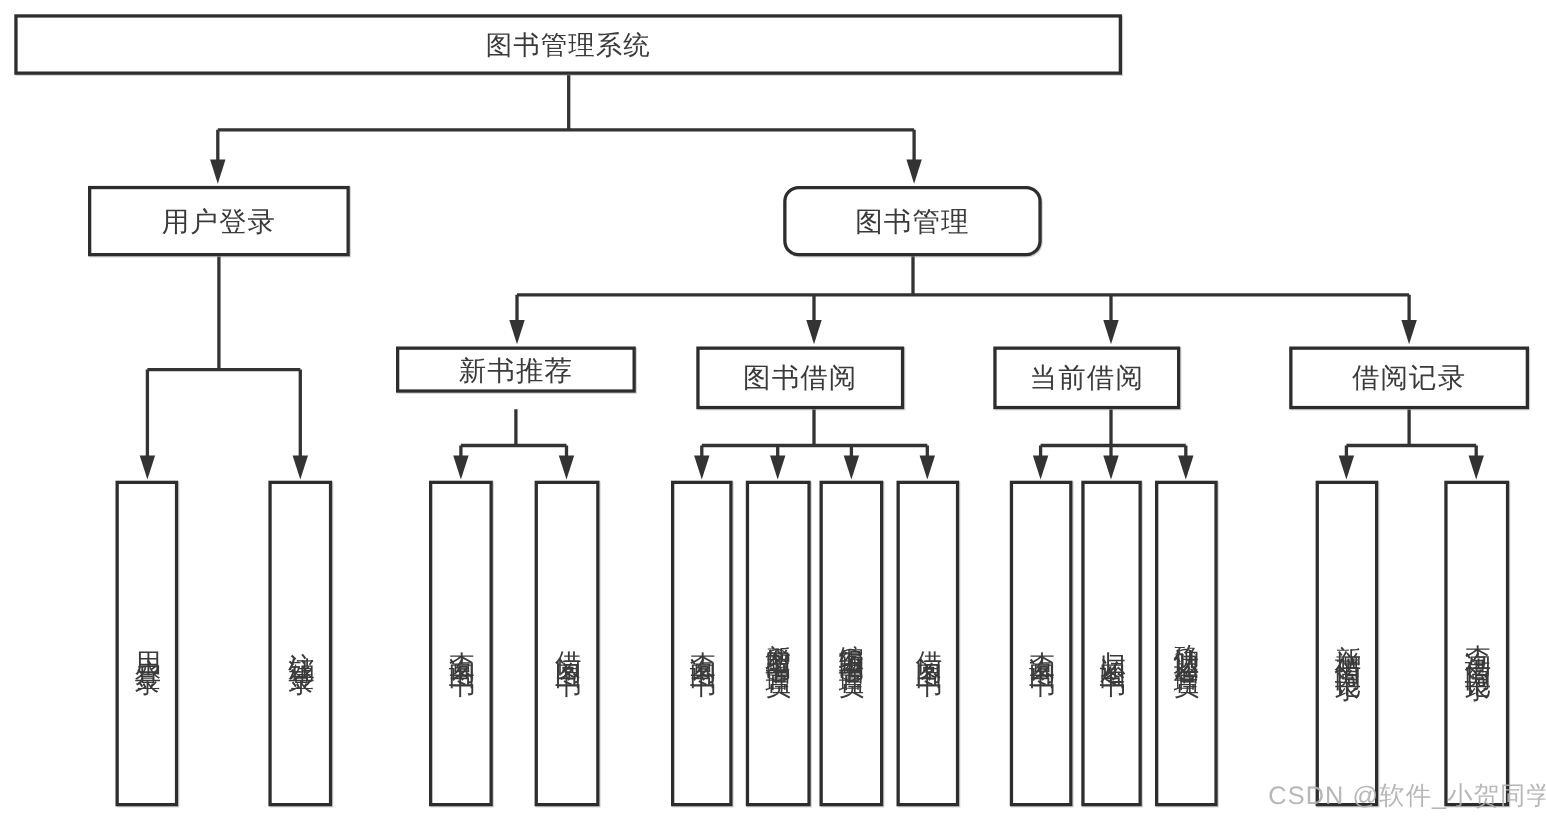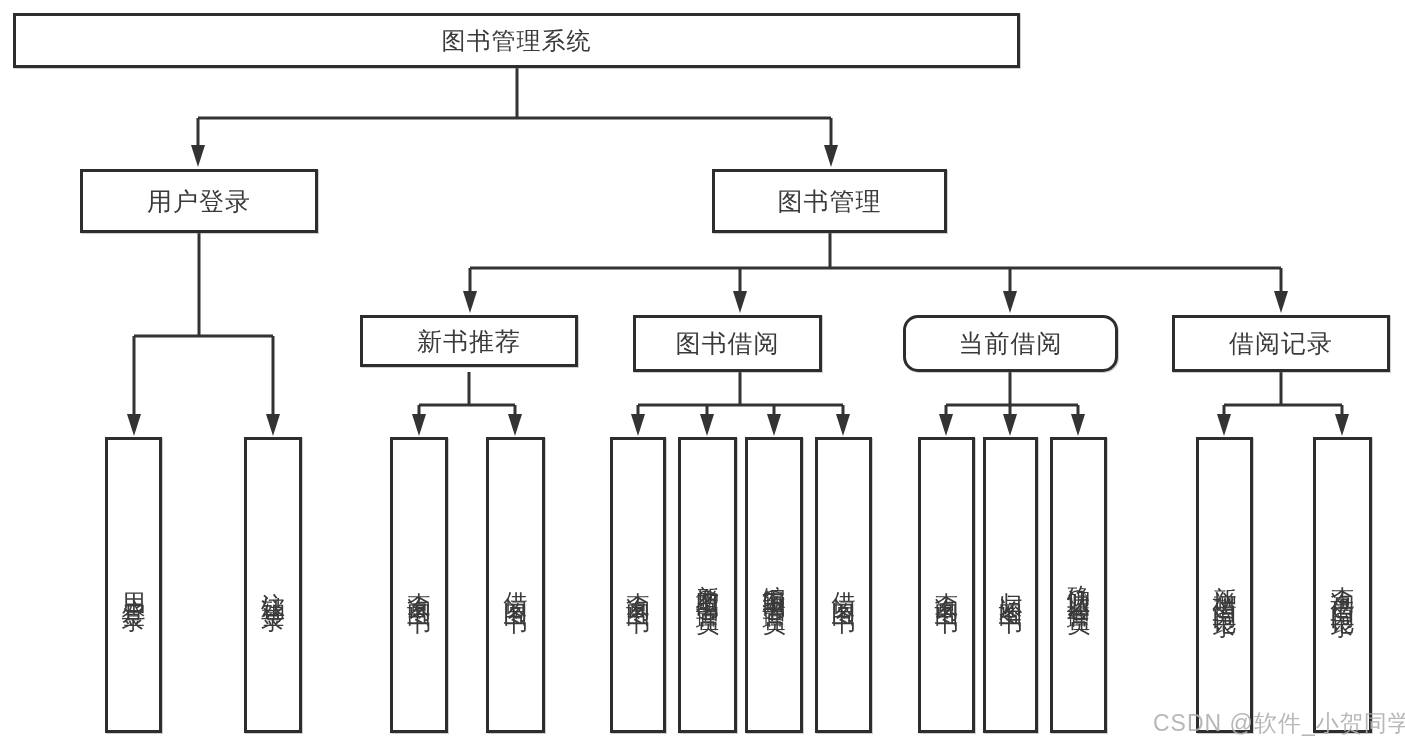--- a/index.html
+++ b/index.html
@@ -21,24 +21,24 @@
     background:#ffffff;
     border:3px solid #2d2d2d;
     box-shadow:1px 1px 0 rgba(120,120,120,.35);
     display:flex;align-items:center;justify-content:center;
     font-size:25px;
     letter-spacing:1px;
     white-space:nowrap;
   }
   .root{left:13px;top:13px;width:1007px;height:55px;font-size:24px;}
   .lv2-login{left:80px;top:169px;width:238px;height:64px;}
-  .lv2-mgmt{left:712px;top:169px;width:235px;height:64px;}
-  .lv3-rec{left:360px;top:315px;width:218px;height:52px;}
+  .lv2-mgmt{left:712px;top:169px;width:235px;height:64px;border-radius:14px;}
+  .lv3-rec{left:360px;top:315px;width:218px;height:42px;}
   .lv3-bor{left:633px;top:315px;width:189px;height:57px;}
-  .lv3-cur{left:903px;top:315px;width:215px;height:57px;border-radius:15px;}
+  .lv3-cur{left:903px;top:315px;width:170px;height:57px;}
   .lv3-recd{left:1172px;top:315px;width:218px;height:57px;text-align:right;}
 
   .vcol{
     position:absolute;
     top:437px;height:296px;
     box-sizing:border-box;
     background:#ffffff;
     border:3px solid #2d2d2d;
     box-shadow:1px 1px 0 rgba(120,120,120,.35);
     display:flex;align-items:center;justify-content:center;

